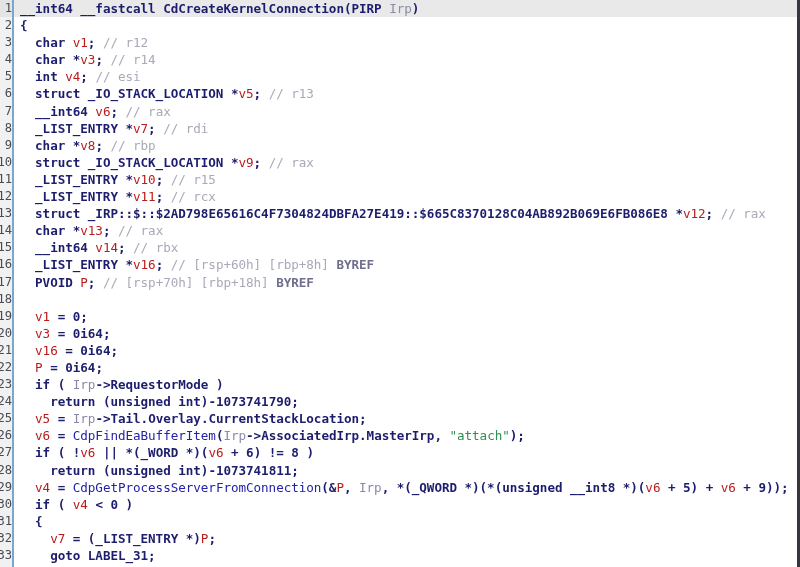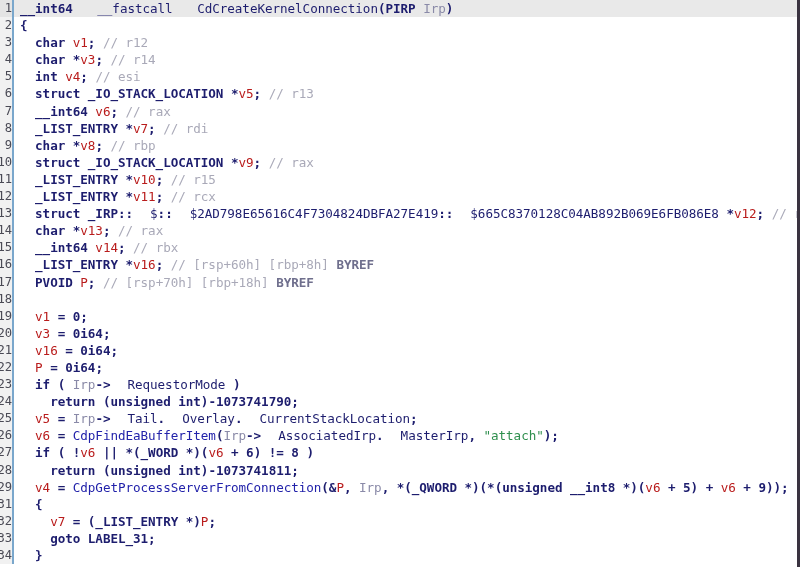--- a/index.html
+++ b/index.html
@@ -56,21 +56,21 @@
   
   .kw   {color:#1d1d6e;font-weight:bold;margin-top:28px;}   
   .num  {color:#1d1d6e;font-weight:bold;}   
   .punc {color:#1d1d6e;font-weight:bold;}   
   .loc  {color:#b91c1c;}                    
   .arg  {color:#8a8aa8;}                    
   .cmt  {color:#a9a9b8;}                    
   .cmtk {color:#6f6f8d;font-weight:bold;}   
   .str  {color:#2f8f4e;}                    
   .fn   {color:#2222aa;font-weight:normal;}                    
-  .mem  {color:#1d1d6e;font-weight:normal;margin-left:17px;}   
+  .mem  {color:#1d1d6e;font-weight:bold;}   
   .typ  {color:#1d1d6e;font-weight:bold;}   
 </style>
 </head>
 <body>
 
 <div id="viewer">
   <div id="code-area">
       <div class="line cursorline"><div class="gutter">1</div><div class="code"><span class="kw">__int64</span><span class="punc"> </span><span class="mem">__fastcall</span><span class="punc"> </span><span class="mem">CdCreateKernelConnection</span><span class="punc">(</span><span class="typ">PIRP</span><span class="punc"> </span><span class="arg">Irp</span><span class="punc">)</span></div></div>
       <div class="line"><div class="gutter">2</div><div class="code"><span class="punc">{</span></div></div>
       <div class="line"><div class="gutter">3</div><div class="code"><span class="punc">  </span><span class="kw">char</span><span class="punc"> </span><span class="loc">v1</span><span class="punc">; </span><span class="cmt">// r12</span></div></div>
@@ -93,18 +93,19 @@
       <div class="line"><div class="gutter">20</div><div class="code"><span class="punc">  </span><span class="loc">v3</span><span class="punc"> = </span><span class="num">0i64</span><span class="punc">;</span></div></div>
       <div class="line"><div class="gutter">21</div><div class="code"><span class="punc">  </span><span class="loc">v16</span><span class="punc"> = </span><span class="num">0i64</span><span class="punc">;</span></div></div>
       <div class="line"><div class="gutter">22</div><div class="code"><span class="punc">  </span><span class="loc">P</span><span class="punc"> = </span><span class="num">0i64</span><span class="punc">;</span></div></div>
       <div class="line"><div class="gutter">23</div><div class="code"><span class="punc">  </span><span class="kw">if</span><span class="punc"> ( </span><span class="arg">Irp</span><span class="punc">-&gt;</span><span class="mem">RequestorMode</span><span class="punc"> )</span></div></div>
       <div class="line"><div class="gutter">24</div><div class="code"><span class="punc">    </span><span class="kw">return</span><span class="punc"> (</span><span class="kw">unsigned</span><span class="punc"> </span><span class="kw">int</span><span class="punc">)-</span><span class="num">1073741790</span><span class="punc">;</span></div></div>
       <div class="line"><div class="gutter">25</div><div class="code"><span class="punc">  </span><span class="loc">v5</span><span class="punc"> = </span><span class="arg">Irp</span><span class="punc">-&gt;</span><span class="mem">Tail</span><span class="punc">.</span><span class="mem">Overlay</span><span class="punc">.</span><span class="mem">CurrentStackLocation</span><span class="punc">;</span></div></div>
       <div class="line"><div class="gutter">26</div><div class="code"><span class="punc">  </span><span class="loc">v6</span><span class="punc"> = </span><span class="fn">CdpFindEaBufferItem</span><span class="punc">(</span><span class="arg">Irp</span><span class="punc">-&gt;</span><span class="mem">AssociatedIrp</span><span class="punc">.</span><span class="mem">MasterIrp</span><span class="punc">, </span><span class="str">"attach"</span><span class="punc">);</span></div></div>
       <div class="line"><div class="gutter">27</div><div class="code"><span class="punc">  </span><span class="kw">if</span><span class="punc"> ( !</span><span class="loc">v6</span><span class="punc"> || *(</span><span class="typ">_WORD</span><span class="punc"> *)(</span><span class="loc">v6</span><span class="punc"> + </span><span class="num">6</span><span class="punc">) != </span><span class="num">8</span><span class="punc"> )</span></div></div>
       <div class="line"><div class="gutter">28</div><div class="code"><span class="punc">    </span><span class="kw">return</span><span class="punc"> (</span><span class="kw">unsigned</span><span class="punc"> </span><span class="kw">int</span><span class="punc">)-</span><span class="num">1073741811</span><span class="punc">;</span></div></div>
       <div class="line"><div class="gutter">29</div><div class="code"><span class="punc">  </span><span class="loc">v4</span><span class="punc"> = </span><span class="fn">CdpGetProcessServerFromConnection</span><span class="punc">(&amp;</span><span class="loc">P</span><span class="punc">, </span><span class="arg">Irp</span><span class="punc">, *(</span><span class="typ">_QWORD</span><span class="punc"> *)(*(</span><span class="kw">unsigned</span><span class="punc"> </span><span class="typ">__int8</span><span class="punc"> *)(</span><span class="loc">v6</span><span class="punc"> + </span><span class="num">5</span><span class="punc">) + </span><span class="loc">v6</span><span class="punc"> + </span><span class="num">9</span><span class="punc">));</span></div></div>
+      <div class="line"><div class="gutter">30</div><div class="code"><span class="punc">  </span><span class="kw">if</span><span class="punc"> ( </span><span class="loc">v4</span><span class="punc"> &lt; </span><span class="num">0</span><span class="punc"> )</span></div></div>
       <div class="line"><div class="gutter">31</div><div class="code"><span class="punc">  {</span></div></div>
       <div class="line"><div class="gutter">32</div><div class="code"><span class="punc">    </span><span class="loc">v7</span><span class="punc"> = (</span><span class="typ">_LIST_ENTRY</span><span class="punc"> *)</span><span class="loc">P</span><span class="punc">;</span></div></div>
       <div class="line"><div class="gutter">33</div><div class="code"><span class="punc">    </span><span class="kw">goto</span><span class="punc"> </span><span class="kw">LABEL_31</span><span class="punc">;</span></div></div>
       <div class="line"><div class="gutter">34</div><div class="code"><span class="punc">  }</span></div></div>
     </div>
 </div>
 
 </body></html>

